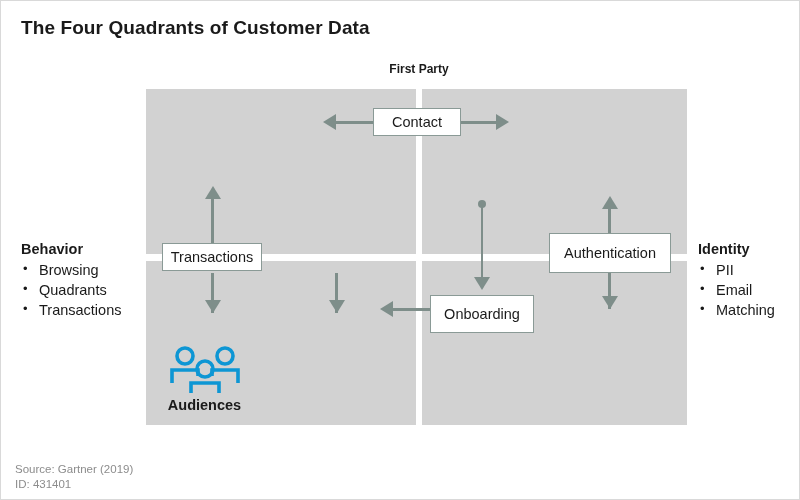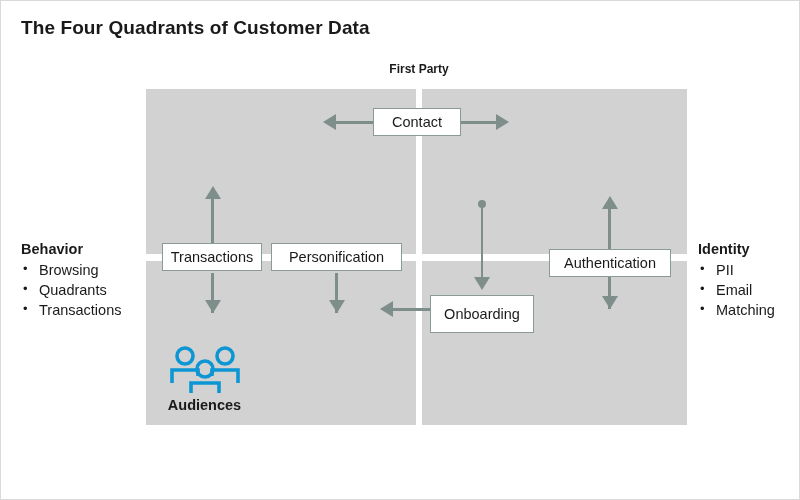--- a/index.html
+++ b/index.html
@@ -201,29 +201,26 @@
   <div class="ln-v" style="left:210px; top:196px; width:2.5px; height:56px;"></div>
   <div class="arw arw-up" style="left:204px; top:185px;"></div>
   <div class="ln-v" style="left:210px; top:272px; width:2.5px; height:40px;"></div>
   <div class="arw arw-down" style="left:204px; top:299px;"></div>
   <div class="node" id="n-retargeting" style="left:161px; top:242px; width:100px; height:28px;">
     <span>Transactions</span>
   </div>
 
   <div class="ln-v" style="left:334px; top:272px; width:2.5px; height:40px;"></div>
   <div class="arw arw-down" style="left:328px; top:299px;"></div>
-  <div class="node" id="n-personification" style="left:270px; top:242px; width:131px; height:28px;">
-    <span>Personification</span>
-  </div>
 
   <div class="ln-v" style="left:607px; top:206px; width:2.5px; height:46px;"></div>
   <div class="arw arw-up" style="left:601px; top:195px;"></div>
   <div class="ln-v" style="left:607px; top:272px; width:2.5px; height:36px;"></div>
   <div class="arw arw-down" style="left:601px; top:295px;"></div>
-  <div class="node" id="n-authentication" style="left:548px; top:248px; width:122px; height:28px;justify-content:center;">
+  <div class="node" id="n-authentication" style="left:548px; top:232px; width:122px; height:40px;justify-content:center;">
     <span>Authentication</span>
   </div>
 
   <div class="dot" style="left:477px; top:199px;"></div>
   <div class="ln-v" style="left:479.5px; top:205px; width:2.5px; height:72px;"></div>
   <div class="arw arw-down" style="left:473px; top:276px;"></div>
   <div class="ln-h" style="left:390px; top:307px; width:42px;"></div>
   <div class="arw arw-left" style="left:379px; top:300px;"></div>
   <div class="node" id="n-onboarding" style="left:429px; top:294px; width:104px; height:38px;">
     <span>Onboarding</span>
@@ -239,14 +236,18 @@
         <circle cx="59" cy="11" r="8" fill="none" stroke="#0d96d4" stroke-width="3.6"></circle>
         <path d="M72 38 L72 25 L46 25 L46 31" fill="none" stroke="#0d96d4" stroke-width="3.6"></path>
 
         <circle cx="39" cy="24" r="8" fill="none" stroke="#0d96d4" stroke-width="3.6"></circle>
         <path d="M25 48 L25 38 L53 38 L53 48" fill="none" stroke="#0d96d4" stroke-width="3.6"></path>
       </svg>
     </div>
     <div class="pl">Audiences</div>
   </div>
 
+  <div class="footer">
+    <div>Source: Gartner (2019)</div>
+    <div>ID: 431401</div>
+  </div>
 
 </div>
 
 </body></html>

